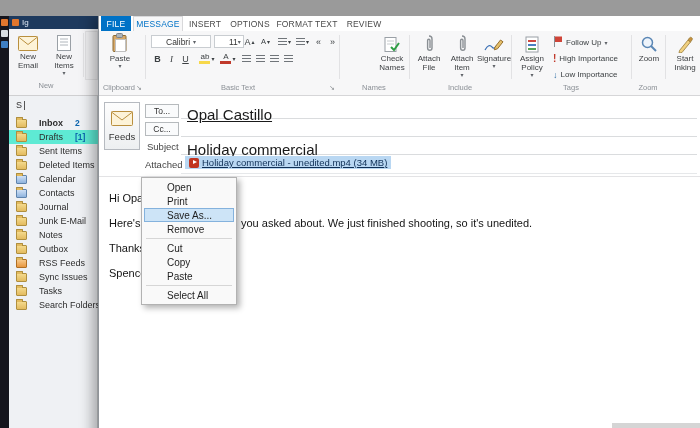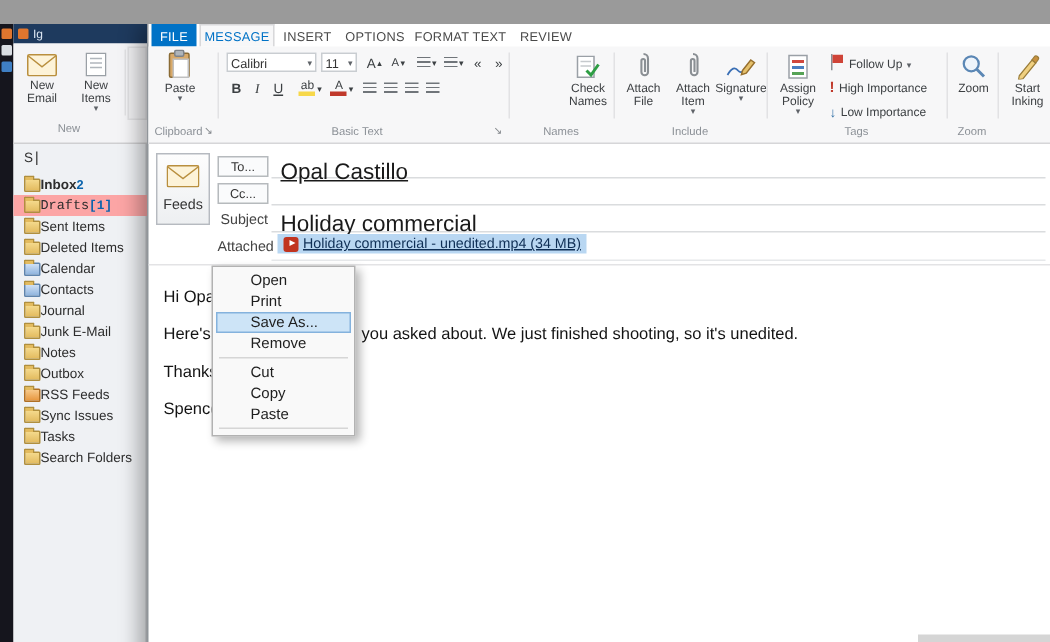--- a/index.html
+++ b/index.html
@@ -22,36 +22,36 @@
   .blbl { font-size:8px; color:#3c3f42; text-align:center; line-height:1.15; }
   .barrow { font-size:6px; color:#5f6368; line-height:5px; }
   .vsep { position:absolute; top:4px; height:44px; width:1px; background:#e2e2e4; }
   .glab { position:absolute; top:51px; height:12px; font-size:7.5px; color:#8b9096; text-align:center; line-height:12px; }
   .launcher { position:absolute; font-size:7px; color:#85898d; line-height:8px; }
 
   
   .nav { left:9px; top:80px; width:89px; height:348px; background:#eff1f4; border-right:1px solid #c9cccf; }
   .nhead { position:absolute; left:7px; top:4px; font-size:9px; color:#333; display:flex; align-items:center; gap:2px; }
   .ncaret { width:1px; height:9px; background:#555; display:inline-block; }
-  .nrow { position:absolute; left:0; width:89px; height:14px; display:flex; align-items:center; padding-left:7px; gap:0; font-size:9px; color:#2d2d2d; white-space:nowrap; }
-  .nrow.sel { background:#fca5a5;font-family:Liberation Mono, monospace; }
+  .nrow { position:absolute; left:0; width:89px; height:14px; display:flex; align-items:center; padding-left:7px; gap:12px; font-size:9px; color:#2d2d2d; white-space:nowrap; }
+  .nrow.sel { background:#5eead4; }
   .nbadge { color:#0b64ad; font-weight:bold; font-size:8.5px; }
   .fic { flex:0 0 auto; width:11px; height:9px; background:linear-gradient(#f4d98c,#e3bb5f); border:1px solid #b08f3e; border-radius:1px; position:relative; }
   .fic::before { content:""; position:absolute; top:-3px; left:-1px; width:5px; height:2px; background:#e3bb5f; border:1px solid #b08f3e; border-bottom:none; border-radius:1px 1px 0 0; }
   .fic.blue { background:linear-gradient(#cfe0f5,#8fb4de); border-color:#5f84ad; }
   .fic.orange { background:linear-gradient(#f7c889,#e8973f); border-color:#b06f23; }
 
   
   .compose { position:absolute; left:98px; top:0; width:673px; height:428px; background:#fff;
              border-left:1px solid #90959a; box-shadow:-6px 0 12px rgba(0,0,0,.3); }
   .tab { position:absolute; top:0; height:15px; display:flex; align-items:center; justify-content:center; font-size:8.5px; color:#4a4a4a; letter-spacing:.2px; }
   .tab.file { background:#0072C6; color:#fff; }
   .tab.active { background:#f7f7f8; color:#0072C6; border:1px solid #d8d8da; border-bottom:none; }
   .ribbon { position:absolute; left:0; top:15px; width:602px; height:65px; background:#f7f7f8; border-bottom:1px solid #d6d6d8; }
-  .fbox { position:absolute; height:13px; border:1px solid #c9cdd1; background:#fff; display:flex; align-items:center; justify-content:space-between; padding:0 2px; font-size:8.5px; color:#333; }
+  .fbox { position:absolute; height:13px; border:1px solid #c9cdd1; background:#fff; display:flex; align-items:center; justify-content:space-between; padding:0 14px; font-size:8.5px; color:#333; }
   .fbox .arr { font-size:6px; color:#5f6368; }
   .sbtn { position:absolute; height:13px; display:flex; align-items:center; justify-content:center; font-size:9px; color:#3c4043; gap:1px; }
   .lines-ic { display:inline-block; width:9px; height:7px; background:repeating-linear-gradient(to bottom,#70757a 0,#70757a 1px,transparent 1px,transparent 3px); }
   .stackb { display:flex; flex-direction:column; align-items:center; line-height:1; }
   .colbar { display:inline-block; width:11px; height:3px; }
   .srow { position:absolute; left:454px; width:76px; height:13px; display:flex; align-items:center; gap:3px; font-size:8px; color:#3c4043; }
 
   
   .sendb { position:absolute; left:5px; top:86px; width:36px; height:48px; border:1px solid #b6bac0; background:linear-gradient(#fdfdfd,#edeff1); display:flex; flex-direction:column; align-items:center; justify-content:center; gap:3px; font-size:9.5px; color:#333; }
   .hbtn { position:absolute; width:34px; height:14px; border:1px solid #b6babd; background:#fafbfc; font-size:8.5px; color:#333; display:flex; align-items:center; justify-content:center; }
@@ -409,18 +409,19 @@
     <div class="cmenu">
       <div class="mitem">Open</div>
       <div class="mitem">Print</div>
       <div class="mitem hl">Save As...</div>
       <div class="mitem">Remove</div>
       <div class="msep"></div>
       <div class="mitem">Cut</div>
       <div class="mitem">Copy</div>
       <div class="mitem">Paste</div>
       <div class="msep"></div>
+      <div class="mitem">Select All</div>
     </div>
   </div>
 
   <div class="wm">wsxdn.com</div>
 
 </div>
 
 </body></html>

